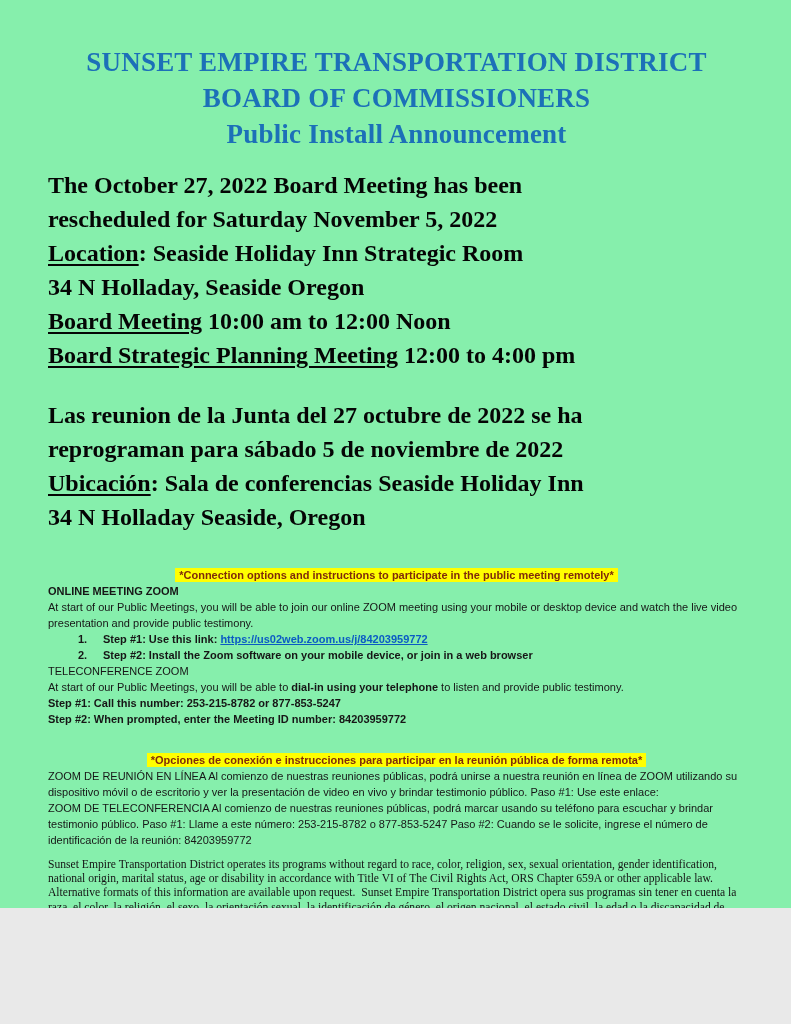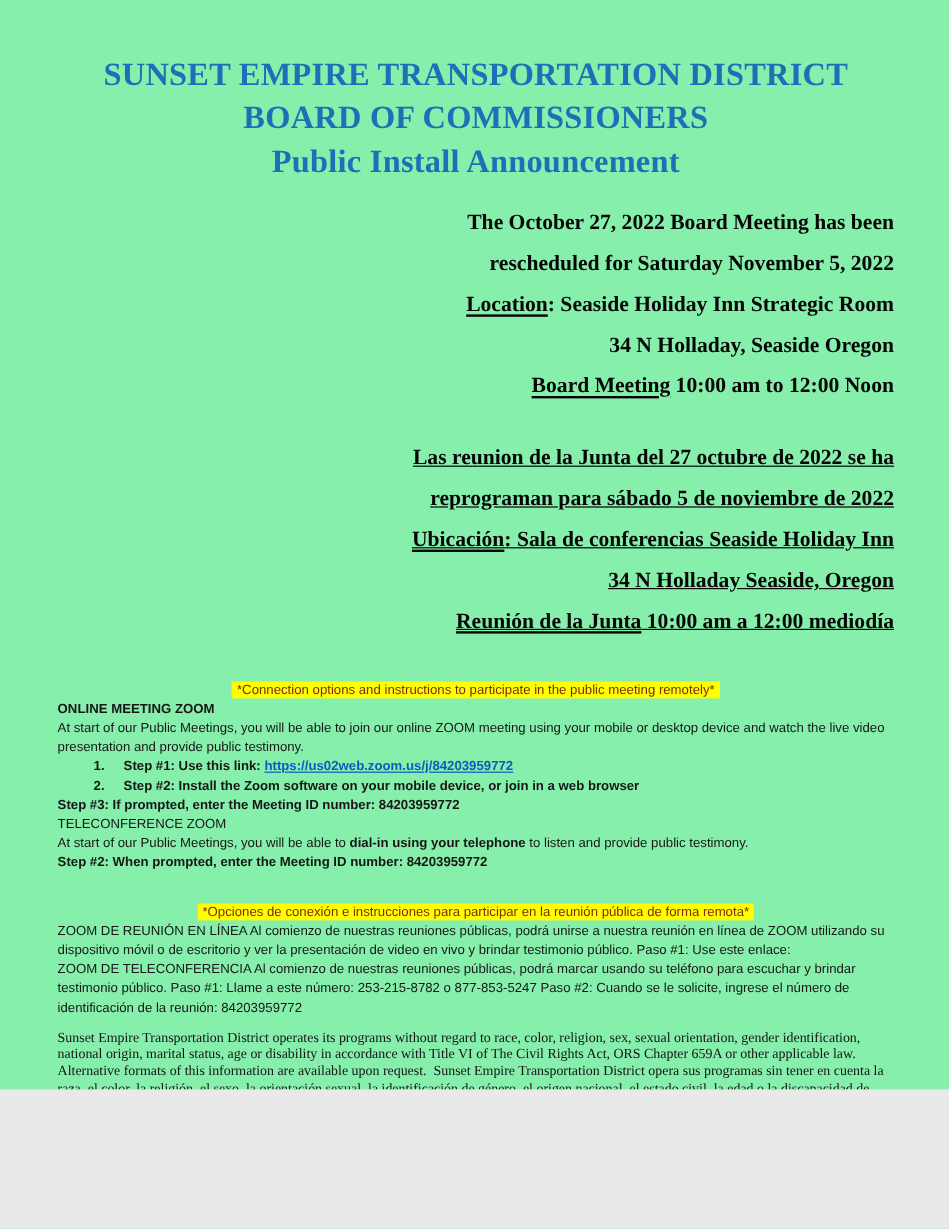--- a/index.html
+++ b/index.html
@@ -22,35 +22,35 @@
     font-size:27px;
     line-height:36px;
     text-align:center;
     letter-spacing:0.2px;
   }
   
   .announce {
     font-family:"Liberation Serif", serif;
     font-weight:bold;
     color:#050505;
-    font-size:18px;
+    font-size:24px;
     line-height:34px;
-    text-align:right;
+    text-align:left;
   }
   .announce.en { margin-top:16px; }
-  .announce.es { margin-top:26px;text-decoration:underline; }
+  .announce.es { margin-top:26px; }
   .u { text-decoration:underline; text-decoration-thickness:2px; text-underline-offset:3px; }
   .pre { white-space:pre-wrap; }
   
   .hl-line { text-align:center; line-height:16px;margin-top:24px; }
   .hl-line.first { margin-top:32px; }
   .hl {
     background:#ffff00;
     color:#7f2b0a;
-    font-weight:normal;
+    font-weight:bold;
     font-size:11px;
     padding:1px 4px;
     white-space:pre-wrap;
   }
   
   .sans {
     font-size:11px;
     line-height:16px;
     color:#161616;
   }
@@ -83,40 +83,40 @@
     <div>BOARD OF COMMISSIONERS</div>
     <div>Public Install Announcement</div>
   </div>
 
   <div class="announce en">
     <div>The October 27, 2022 Board Meeting has been</div>
     <div>rescheduled for Saturday November 5, 2022</div>
     <div><span class="u">Location</span><span class="pre">: Seaside Holiday Inn Strategic Room</span></div>
     <div>34 N Holladay, Seaside Oregon</div>
     <div><span class="u">Board Meeting</span><span class="pre"> 10:00 am to 12:00 Noon</span></div>
+    <div><span class="u">Board Strategic Planning Meeting</span><span class="pre"> 12:00 to 4:00 pm</span></div>
   </div>
 
   <div class="announce es">
     <div>Las reunion de la Junta del 27 octubre de 2022 se ha</div>
     <div>reprograman para sábado 5 de noviembre de 2022</div>
     <div><span class="u">Ubicación</span><span class="pre">: Sala de conferencias Seaside Holiday Inn</span></div>
     <div>34 N Holladay Seaside, Oregon</div>
-    <div><span class="u">Reunión de la Junta</span><span class="pre"> 10:00 am a 12:00 mediodía</span></div>
   </div>
 
   <div class="hl-line first"><span class="hl">*Connection options and instructions to participate in the public meeting remotely*</span></div>
 
   <div class="sans">
     <div class="b">ONLINE MEETING ZOOM</div>
     <div>At start of our Public Meetings, you will be able to join our online ZOOM meeting using your mobile or desktop device and watch the live video presentation and provide public testimony.</div>
     <div class="li"><span class="num">1.</span><span class="b pre">Step #1: Use this link: </span><a class="link b">https://us02web.zoom.us/j/84203959772</a></div>
     <div class="li"><span class="num">2.</span><span class="b">Step #2: Install the Zoom software on your mobile device, or join in a web browser</span></div>
-    <div class="b">Step #3: If prompted, enter the Meeting ID number: 84203959772</div>
     <div>TELECONFERENCE ZOOM</div>
     <div><span class="pre">At start of our Public Meetings, you will be able to </span><span class="b pre">dial-in using your telephone</span><span class="pre"> to listen and provide public testimony.</span></div>
+    <div class="b">Step #1: Call this number: 253-215-8782 or 877-853-5247</div>
     <div class="b">Step #2: When prompted, enter the Meeting ID number: 84203959772</div>
   </div>
 
   <div class="hl-line"><span class="hl">*Opciones de conexión e instrucciones para participar en la reunión pública de forma remota*</span></div>
 
   <div class="sans">
     <div>ZOOM DE REUNIÓN EN LÍNEA Al comienzo de nuestras reuniones públicas, podrá unirse a nuestra reunión en línea de ZOOM utilizando su dispositivo  móvil o de escritorio y ver la presentación de video en vivo y brindar testimonio público. Paso #1: Use este enlace:</div>
     <div>ZOOM DE TELECONFERENCIA Al comienzo de nuestras reuniones públicas, podrá marcar usando su teléfono para escuchar y brindar testimonio público. Paso #1: Llame a este número: 253-215-8782 o 877-853-5247 Paso #2: Cuando se le solicite, ingrese el número de identificación de la reunión: 84203959772</div>
   </div>
 

